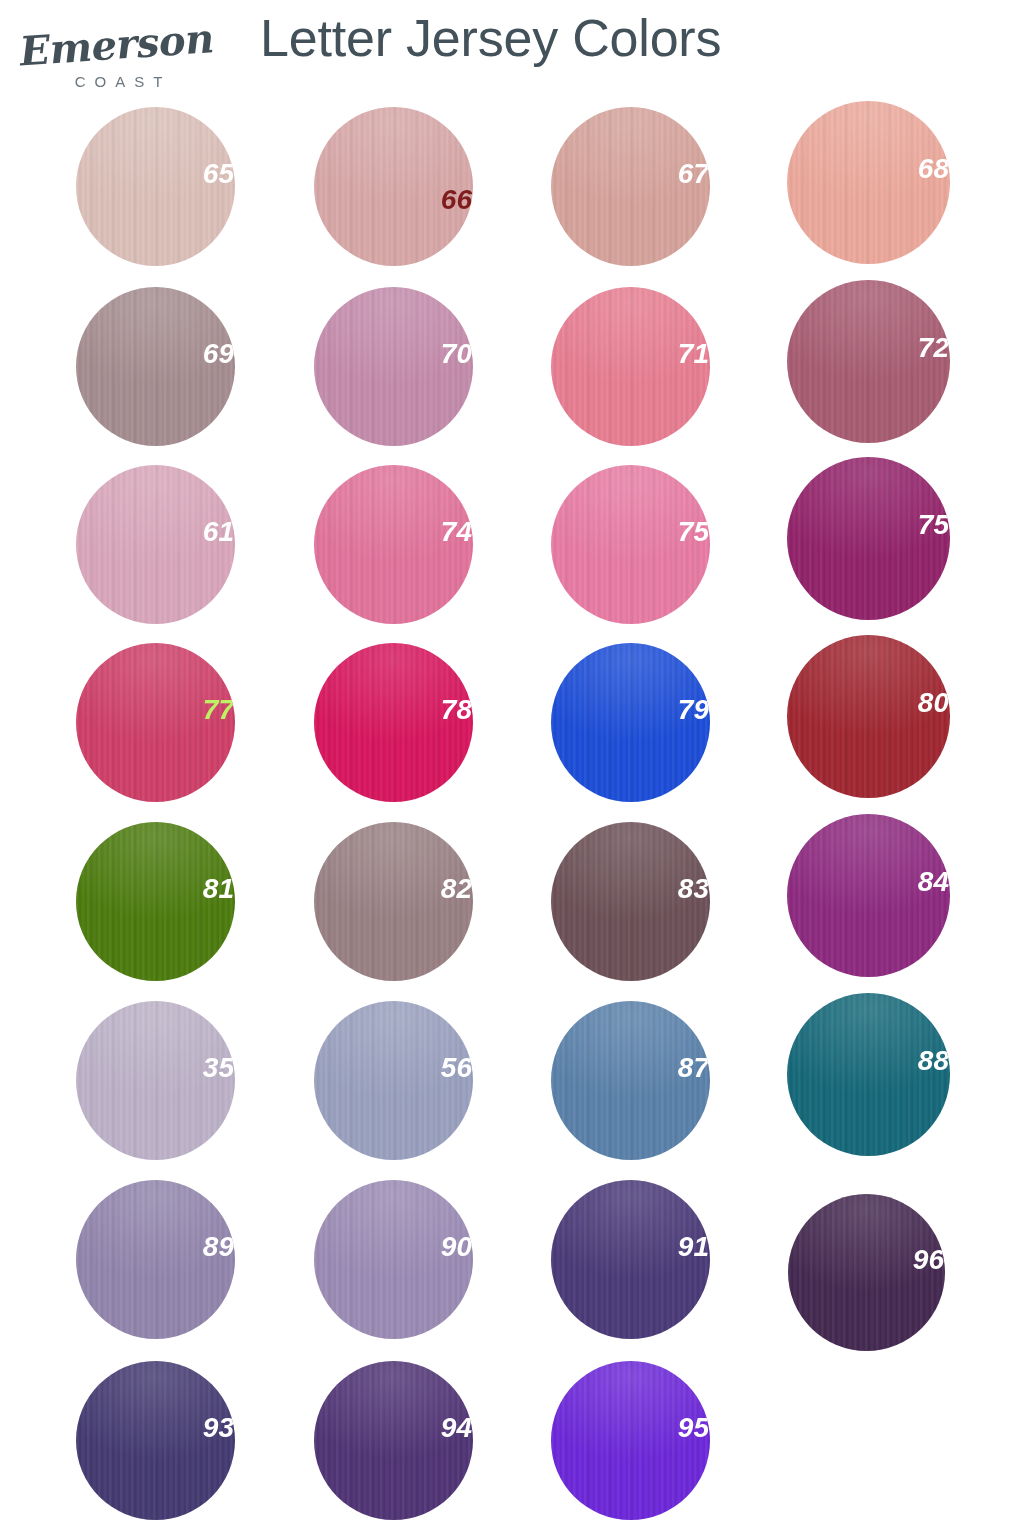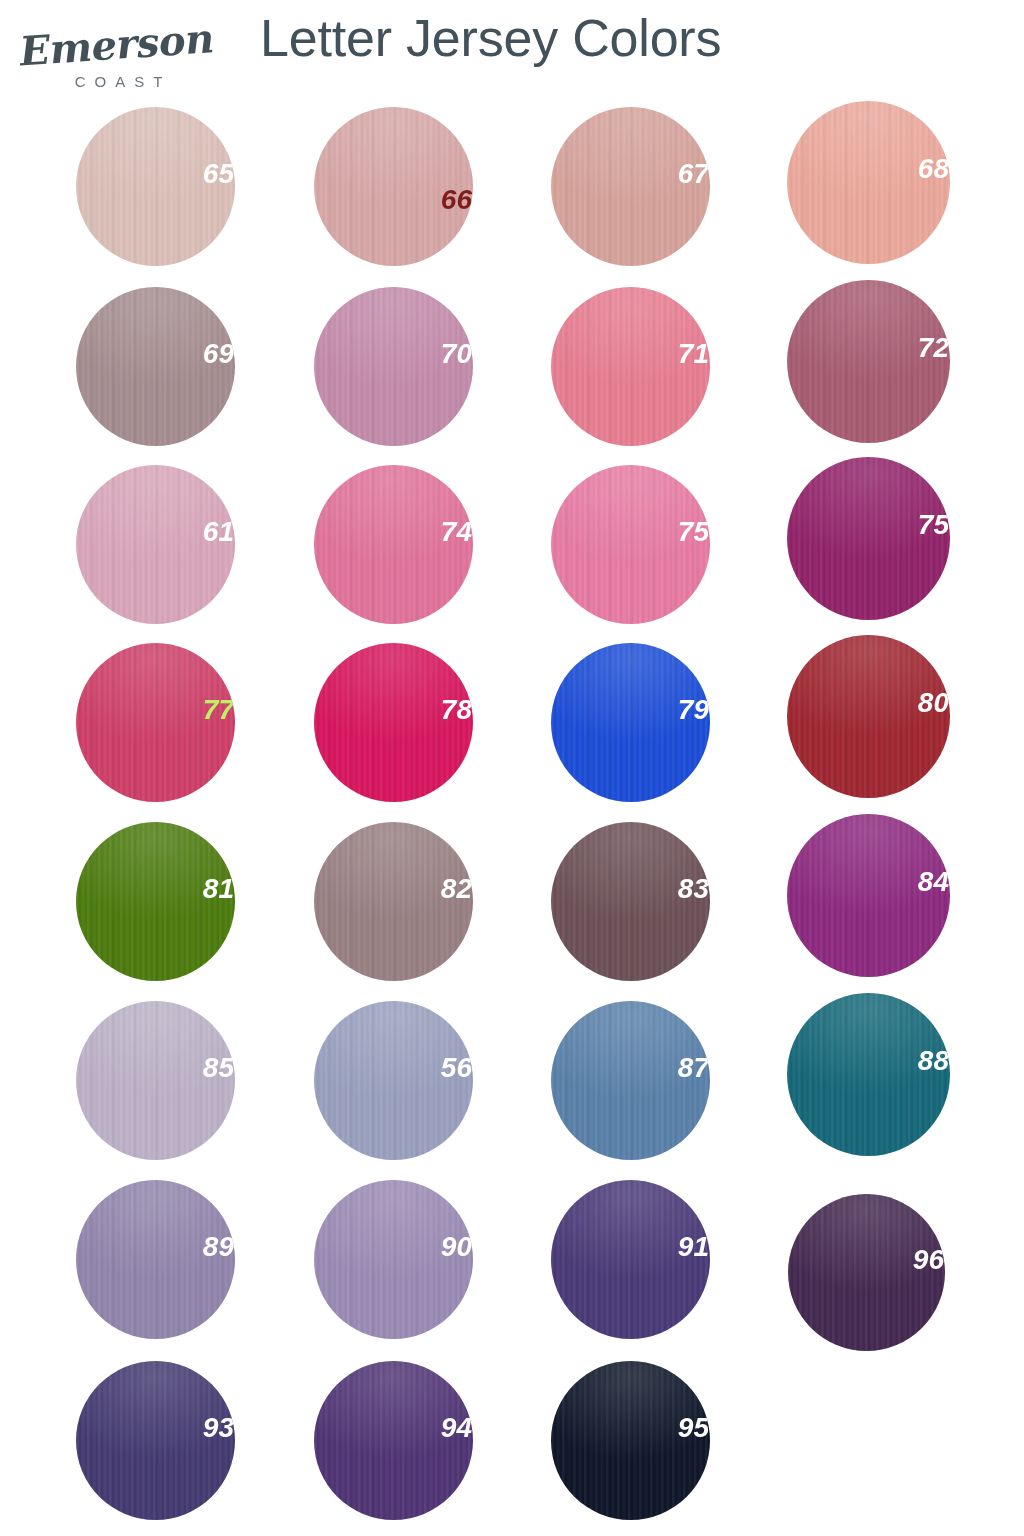--- a/index.html
+++ b/index.html
@@ -218,21 +218,21 @@
     <div class="swatch" style="left: 550.5px; top: 821.5px; width: 159px; height: 159px; background: rgb(109, 82, 88);">
       <div class="swatch-texture"></div>
       <div class="swatch-label" style="color: rgb(255, 255, 255); top: 54px;">83</div>
     </div>
     <div class="swatch" style="left: 786.5px; top: 813.5px; width: 163px; height: 163px; background: rgb(142, 43, 128);">
       <div class="swatch-texture"></div>
       <div class="swatch-label" style="color: rgb(255, 255, 255); top: 55px;">84</div>
     </div>
     <div class="swatch" style="left: 75.5px; top: 1000.5px; width: 159px; height: 159px; background: rgb(189, 178, 200);">
       <div class="swatch-texture"></div>
-      <div class="swatch-label" style="color: rgb(255, 255, 255); top: 54px;">85</div>
+      <div class="swatch-label" style="color: rgb(255, 255, 255); top: 54px;">35</div>
     </div>
     <div class="swatch" style="left: 313.5px; top: 1000.5px; width: 159px; height: 159px; background: rgb(154, 161, 191);">
       <div class="swatch-texture"></div>
       <div class="swatch-label" style="color: rgb(255, 255, 255); top: 54px;">56</div>
     </div>
     <div class="swatch" style="left: 550.5px; top: 1000.5px; width: 159px; height: 159px; background: rgb(91, 130, 171);">
       <div class="swatch-texture"></div>
       <div class="swatch-label" style="color: rgb(255, 255, 255); top: 54px;">87</div>
     </div>
     <div class="swatch" style="left: 786.5px; top: 992.5px; width: 163px; height: 163px; background: rgb(22, 105, 122);">
@@ -256,17 +256,17 @@
       <div class="swatch-label" style="color: rgb(255, 255, 255); top: 53px;">96</div>
     </div>
     <div class="swatch" style="left: 75.5px; top: 1360.5px; width: 159px; height: 159px; background: rgb(69, 59, 114);">
       <div class="swatch-texture"></div>
       <div class="swatch-label" style="color: rgb(255, 255, 255); top: 54px;">93</div>
     </div>
     <div class="swatch" style="left: 313.5px; top: 1360.5px; width: 159px; height: 159px; background: rgb(81, 53, 118);">
       <div class="swatch-texture"></div>
       <div class="swatch-label" style="color: rgb(255, 255, 255); top: 54px;">94</div>
     </div>
-    <div class="swatch" style="left: 550.5px; top: 1360.5px; width: 159px; height: 159px; background: #0f172a;">
+    <div class="swatch" style="left: 550.5px; top: 1360.5px; width: 159px; height: 159px; background: #6d28d9;">
       <div class="swatch-texture"></div>
       <div class="swatch-label" style="color: rgb(255, 255, 255); top: 54px;">95</div>
     </div>
   </div>
 
 </body></html>

